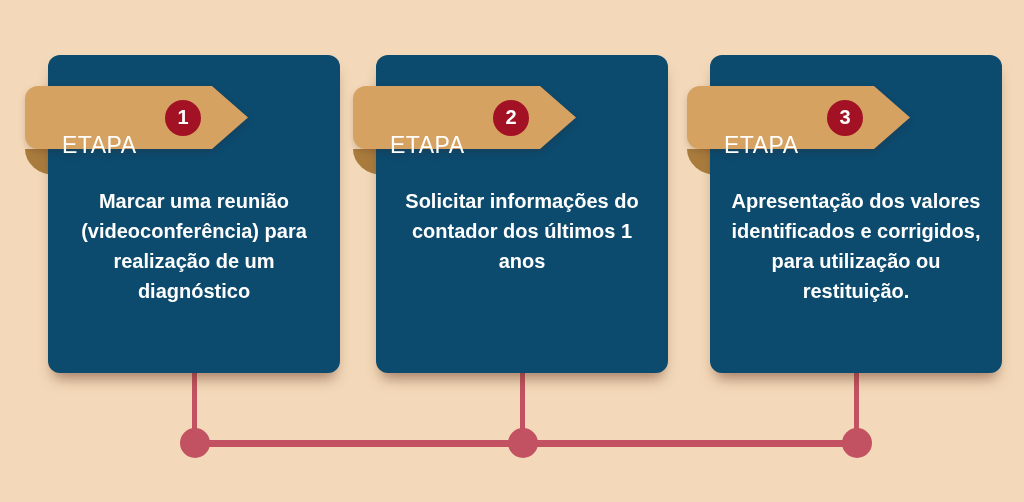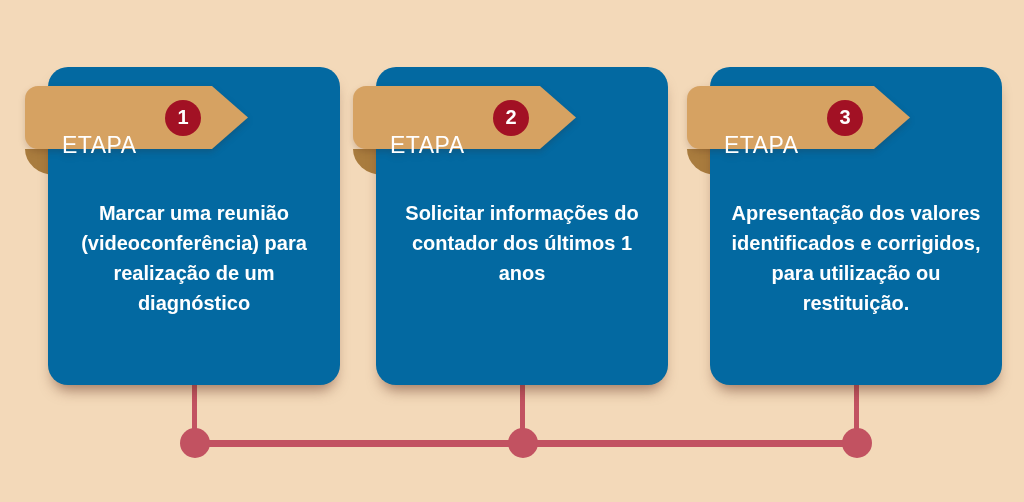--- a/index.html
+++ b/index.html
@@ -38,22 +38,22 @@
   .step.s2{left:353px;}
   .step.s3{left:687px;}
 
   .fold{
     position:absolute;left:0;top:94px;width:30px;height:26px;
     background:#a97c3e;
     clip-path:ellipse(100% 100% at 100% 0%);
     z-index:1;
   }
   .card{
-    position:absolute;left:23px;top:12px;width:292px;height:318px;
-    background:#0369a1;border-radius:20px;
+    position:absolute;left:23px;top:0;width:292px;height:318px;
+    background:#0c4a6e;border-radius:12px;
     box-shadow:0 10px 14px -5px rgba(97,48,31,0.55);
     z-index:2;
   }
   .card-text{
     position:absolute;top:131px;left:2px;right:2px;
     color:#ffffff;font-size:20px;font-weight:700;
     line-height:30px;text-align:center;
     white-space:pre-line;
   }
 

